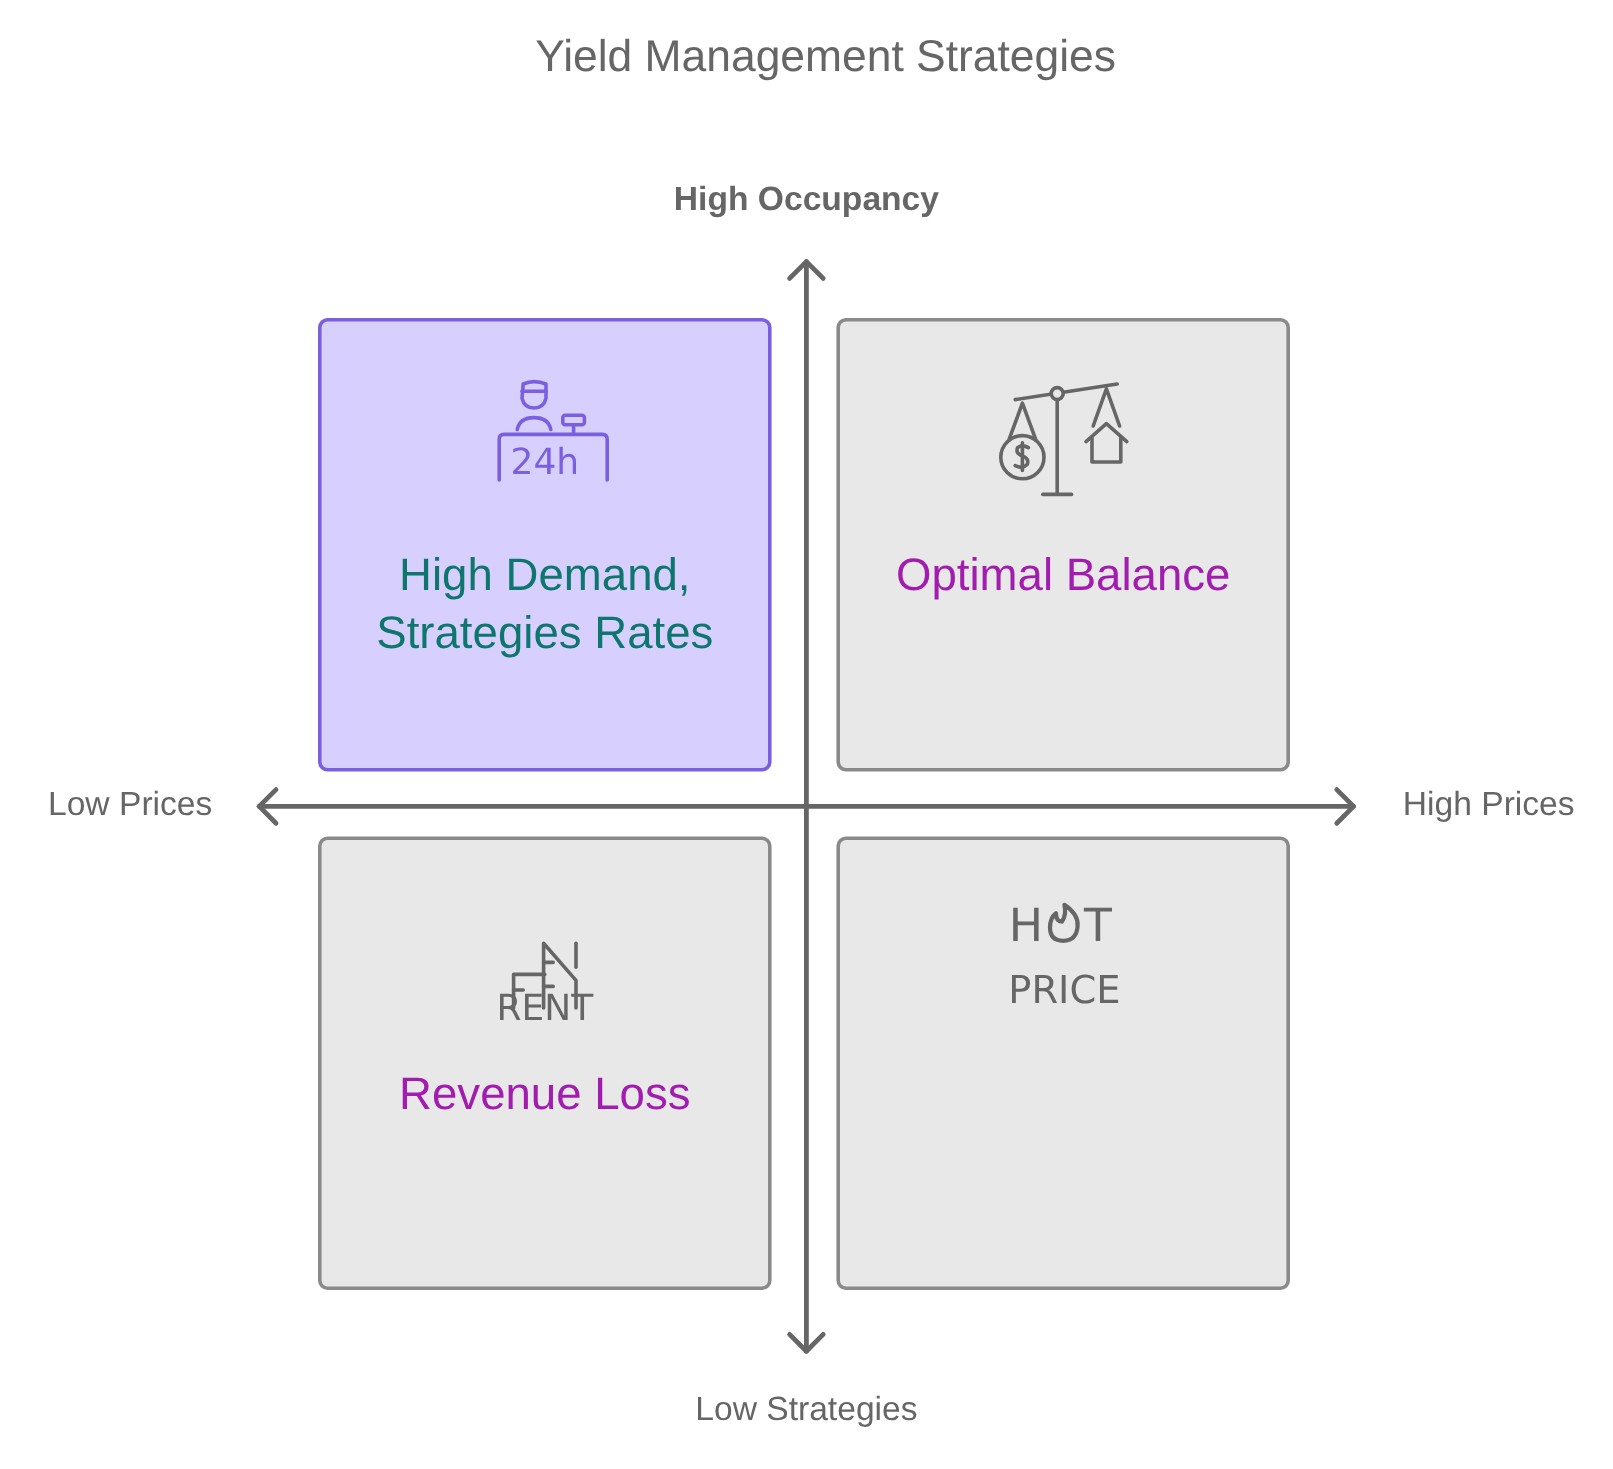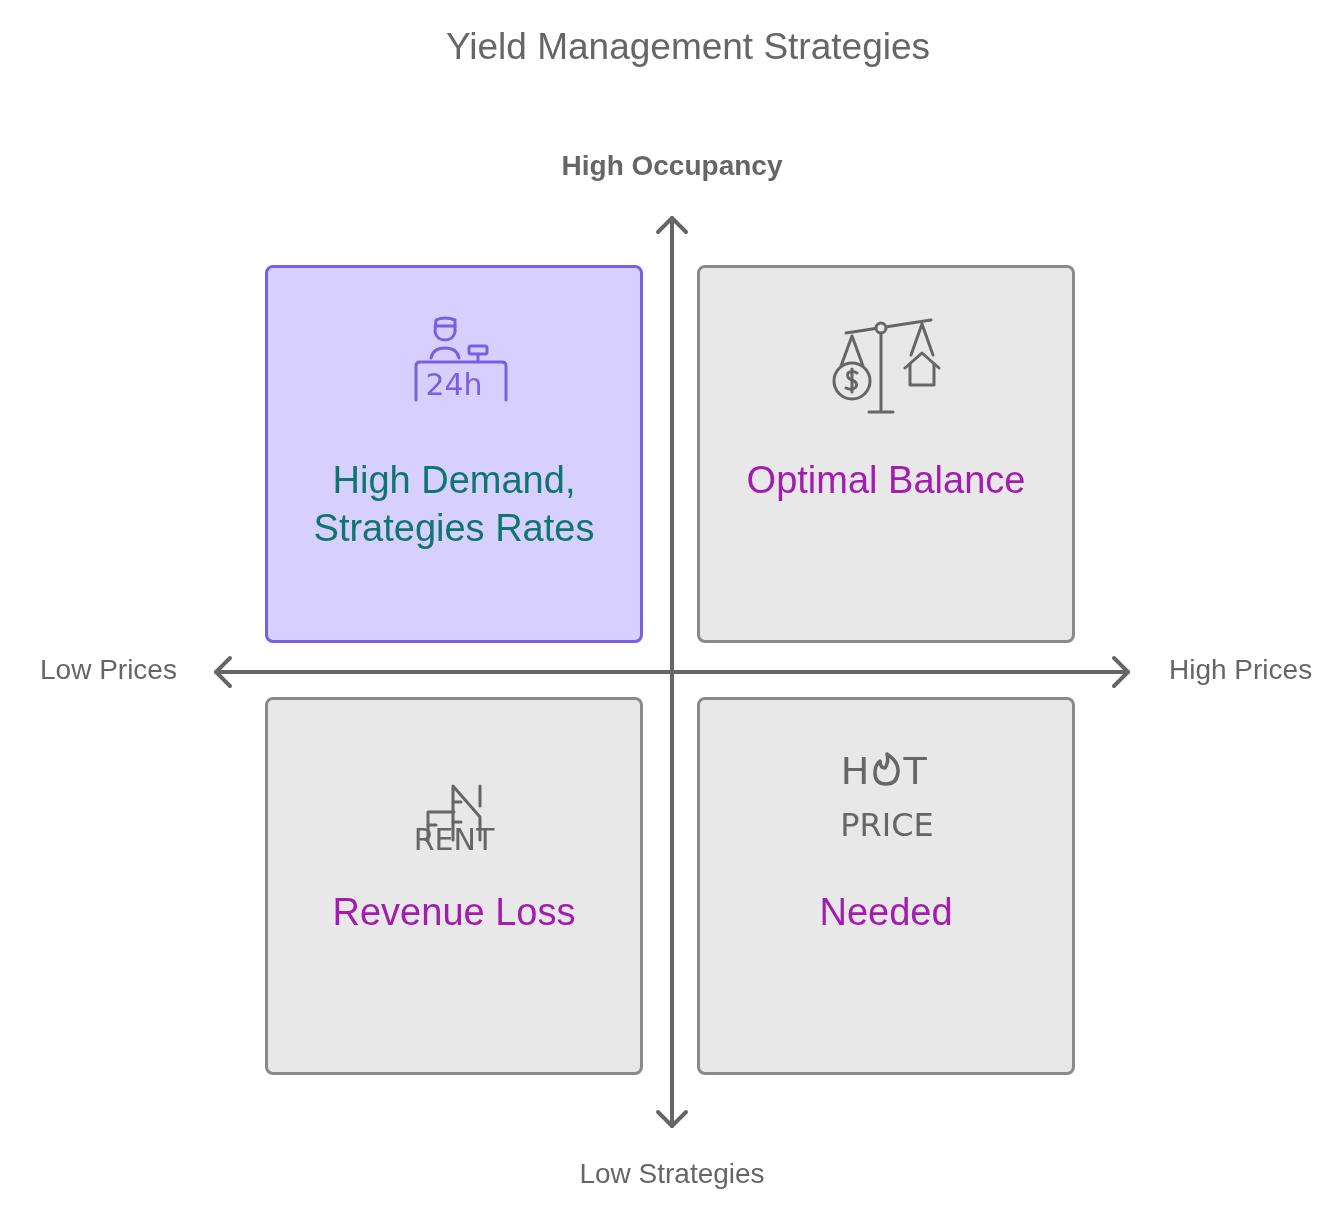--- a/index.html
+++ b/index.html
@@ -115,15 +115,14 @@
     <svg width="110" height="110" viewBox="0 0 110 110">
       <text x="24" y="44" text-anchor="middle" fill="#666666" font-size="38" font-family="'DejaVu Sans', sans-serif">H</text>
       <g stroke="#666666" stroke-width="3.5" fill="none" stroke-linecap="round" stroke-linejoin="round">
         <path d="M56 14 Q68 22 67 32 Q66 44 55 44 Q44 44 44 33 Q44 25 49 21 Q49 28 54 28 Q58 22 56 14 Z"></path>
       </g>
       <text x="84" y="44" text-anchor="middle" fill="#666666" font-size="38" font-family="'DejaVu Sans', sans-serif">T</text>
       <text x="56" y="96" text-anchor="middle" fill="#666666" font-size="32" font-family="'DejaVu Sans', sans-serif">PRICE</text>
     </svg>
   </div>
   <div class="q-text">
-    <span>Needed</span>
   </div>
 </div>
 
 </body></html>

